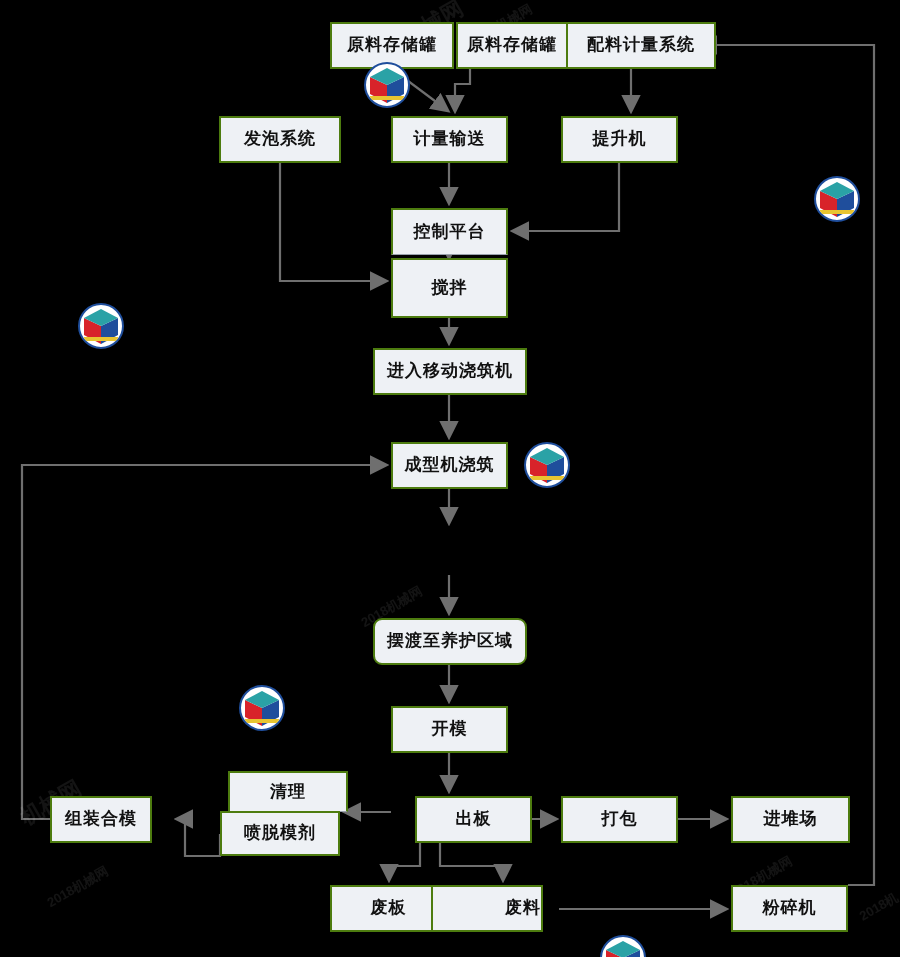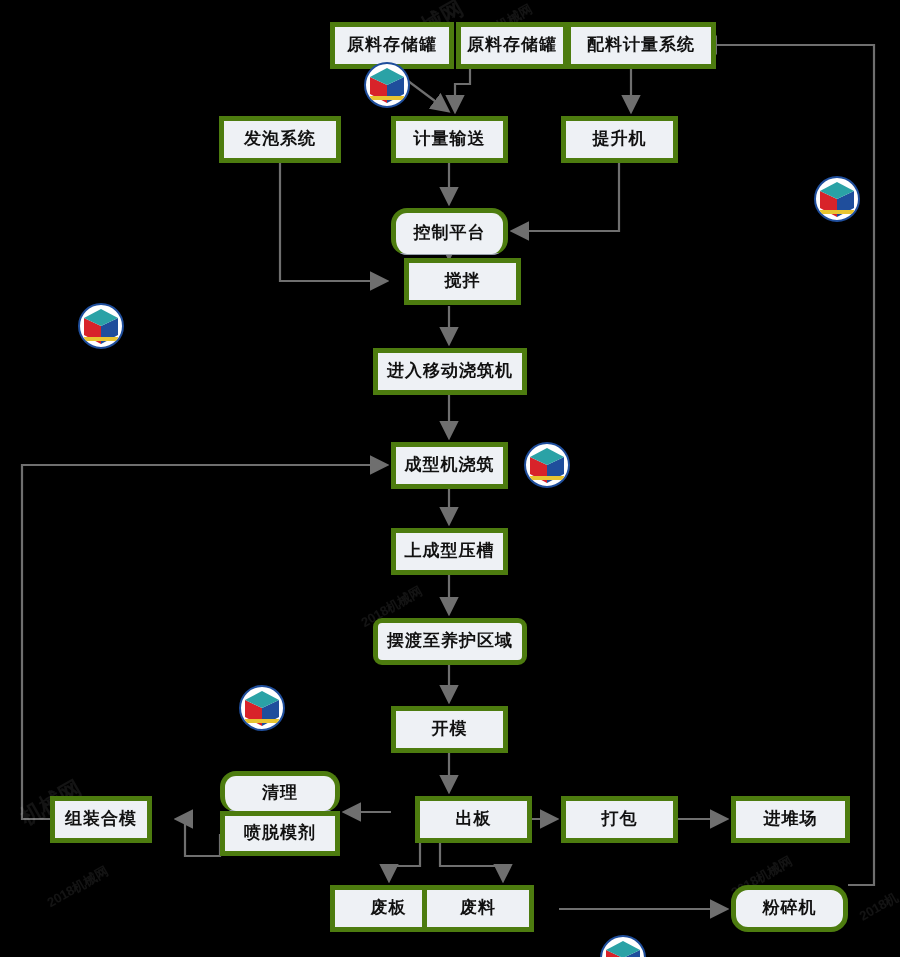--- a/index.html
+++ b/index.html
@@ -20,34 +20,33 @@
   svg#wires {
     position: absolute;
     left: 0; top: 0;
     width: 900px;
     height: 957px;
     pointer-events: none;
   }
   .node {
     position: absolute;
     background: #eef1f5;
-    border: 5px solid #4d7c0f;
+    border: 2px solid #4d7c0f;
     color: #111111;
     font-size: 17px;
     font-weight: bold;
     display: flex;
     align-items: center;
     justify-content: center;
     letter-spacing: 1px;
     line-height: 1.1;
     text-align: center;
   }
   .node.split-top {
     border-bottom: 1px solid #9aa2ad;
-    border-radius: 16px;
   }
   .logo {
     position: absolute;
     width: 46px;
     height: 46px;
     border-radius: 50%;
     background: #ffffff;
     border: 2px solid #1f4e9c;
     overflow: hidden;
   }
@@ -145,41 +144,38 @@
   <div class="node" style="left:391px;top:116px;width:117px;height:47px;">
       <span>计量输送</span>
     </div>
   <div class="node" style="left:561px;top:116px;width:117px;height:47px;">
       <span>提升机</span>
     </div>
 
   <div class="node split-top" style="left:391px;top:208px;width:117px;height:47px;">
       <span>控制平台</span>
     </div>
-  <div class="node" style="left:391px;top:258px;width:117px;height:47px;margin-left:13px;">
+  <div class="node" style="left:391px;top:258px;width:117px;height:60px;">
       <span>搅拌</span>
     </div>
 
   <div class="node" style="left:373px;top:348px;width:154px;height:47px;">
       <span>进入移动浇筑机</span>
     </div>
   <div class="node" style="left:391px;top:442px;width:117px;height:47px;">
       <span>成型机浇筑</span>
     </div>
-  <div class="node" style="left:391px;top:528px;width:117px;height:47px;">
-      <span>上成型压槽</span>
-    </div>
   <div class="node" style="left:373px;top:618px;width:154px;height:47px;border-radius:9px;">
       <span>摆渡至养护区域</span>
     </div>
   <div class="node" style="left:391px;top:706px;width:117px;height:47px;">
       <span>开模</span>
     </div>
 
-  <div class="node split-top" style="left:220px;top:771px;width:120px;height:41px;">
+  <div class="node split-top" style="left:228px;top:771px;width:120px;height:41px;">
       <span>清理</span>
     </div>
   <div class="node" style="left:220px;top:811px;width:120px;height:45px;">
       <span>喷脱模剂</span>
     </div>
 
   <div class="node" style="left:50px;top:796px;width:102px;height:47px;">
       <span>组装合模</span>
     </div>
   <div class="node" style="left:391px;top:796px;width:117px;height:47px;margin-left:24px;">
@@ -188,24 +184,24 @@
   <div class="node" style="left:561px;top:796px;width:117px;height:47px;">
       <span>打包</span>
     </div>
   <div class="node" style="left:731px;top:796px;width:119px;height:47px;">
       <span>进堆场</span>
     </div>
 
   <div class="node" style="left:330px;top:885px;width:117px;height:47px;">
       <span>废板</span>
     </div>
-  <div class="node" style="left:422px;top:885px;width:112px;height:47px;">
+  <div class="node" style="left:431px;top:885px;width:112px;height:47px;justify-content:flex-end;">
       <span>废料</span>
     </div>
-  <div class="node" style="left:731px;top:885px;width:117px;height:47px;border-radius:17px;">
+  <div class="node" style="left:731px;top:885px;width:117px;height:47px;">
       <span>粉碎机</span>
     </div>
 
   <div class="logo" style="left:364px;top:62px;">
     <svg width="42" height="42" viewBox="0 0 42 42">
         <polygon points="21,4 38,13 38,30 21,39 4,30 4,13" fill="#ffffff"></polygon>
         <polygon points="21,21 21,39 4,30 4,13" fill="#d8232a"></polygon>
         <polygon points="21,21 38,13 38,30 21,39" fill="#1f4e9c"></polygon>
         <polygon points="21,21 4,13 21,4 38,13" fill="#2aa2a6"></polygon>
         <rect x="4" y="32" width="34" height="4" fill="#e8c531"></rect>

